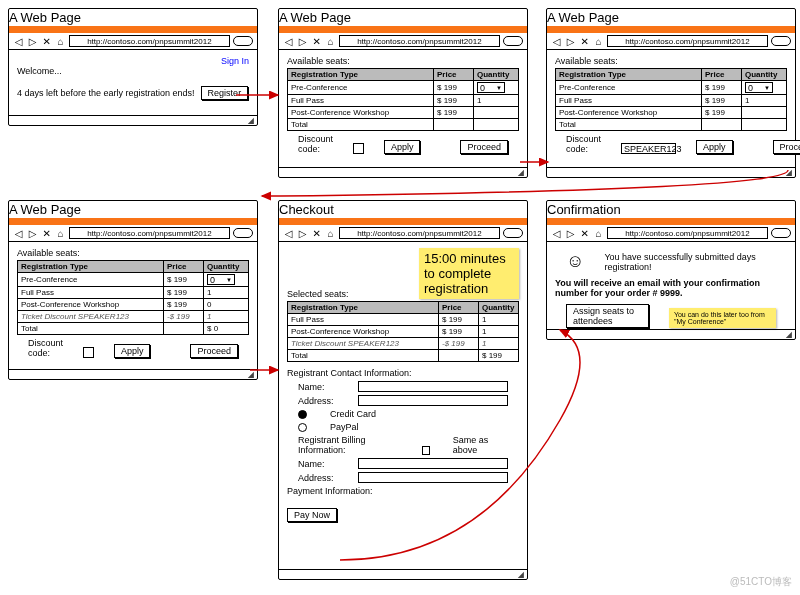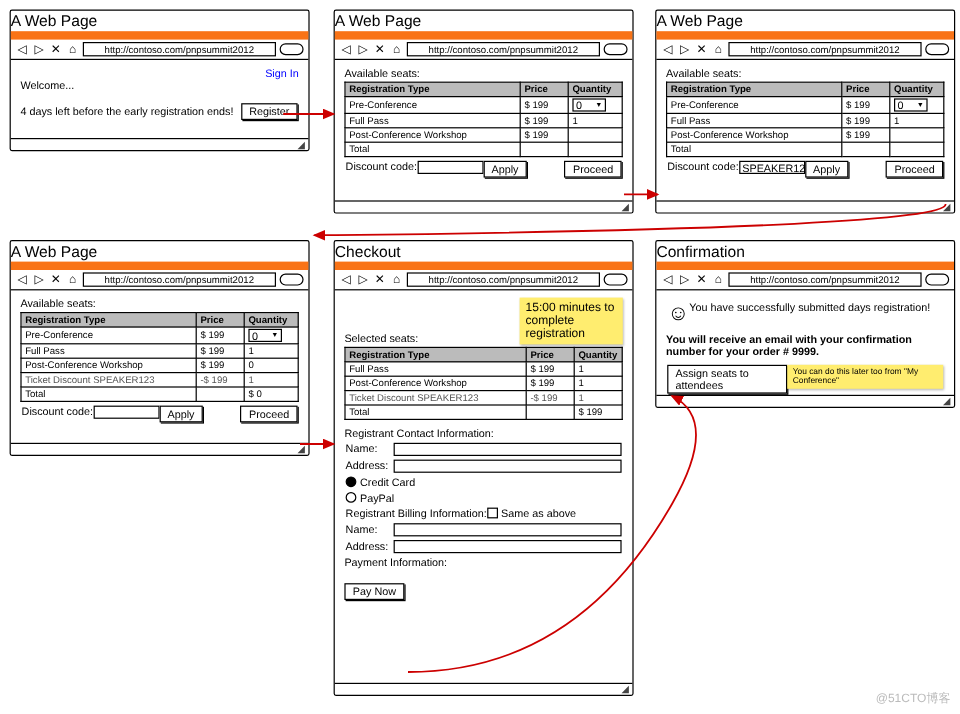--- a/index.html
+++ b/index.html
@@ -14,23 +14,23 @@
 .statusbar{position:absolute;bottom:0;left:0;right:0;height:10px;border-top:1px solid #000;display:flex;justify-content:flex-end;padding:0 3px}
 .statusbar::after{content:"◢";font-size:8px;color:#444}
 .link{color:#00f;cursor:pointer}
 .btn{border:1.5px solid #000;background:#fff;padding:1px 6px;cursor:pointer;display:inline-block;box-shadow:1px 1px 0 #000}
 .tbl{border:1px solid #000;border-collapse:collapse;width:100%;margin:2px 0}
 .tbl th,.tbl td{border:1px solid #000;padding:1px 3px;text-align:left;font-size:8px}
 .tbl th{background:#bbb}
 .sel{border:1px solid #000;width:28px;height:11px;display:inline-flex;align-items:center;padding:0 2px;justify-content:space-between;cursor:pointer}
 .sel::after{content:"▼";font-size:6px}
 .inp{border:1px solid #000;height:11px;background:#fff;padding:0 2px}
-.row{display:flex;align-items:flex-start;gap:0;margin:3px 1px}
+.row{display:flex;align-items:flex-end;gap:20px;margin:3px 11px}
 .sticky{background:#ffed6f;padding:3px 5px;font-size:9px;box-shadow:1px 1px 2px rgba(0,0,0,.3)}
-.italic{color:#555}
+.italic{font-style:italic;color:#555}
 .watermark{position:absolute;bottom:6px;right:8px;color:#bbb;font-size:10px;font-family:sans-serif}
 svg.arrows{position:absolute;top:0;left:0;width:800px;height:595px;pointer-events:none}
 .radio,.check{width:9px;height:9px;border:1px solid #000;display:inline-block;margin-right:3px}
 .radio{border-radius:50%}
 </style>
 </head>
 <body>
 
 <div class="win" style="left:8px;top:8px;width:250px;height:118px">
   <div class="titlebar">A Web Page</div>
@@ -227,21 +227,21 @@
       <span class="nav-ico">▷</span>
       <span class="nav-ico">✕</span>
       <span class="nav-ico">⌂</span>
     <span class="url">http://contoso.com/pnpsummit2012</span>
       <span class="go"></span>
   </div>
   <div class="body" style="padding-bottom:14px">
     <div style="display:flex;align-items:flex-end">
       <span>Selected seats:</span>
       <span style="flex:1"></span>
-      <span class="sticky" style="width:86px;font-size:10px">15:00 minutes to complete registration</span>
+      <span class="sticky" style="width:100px;font-size:13px">15:00 minutes to complete registration</span>
     </div>
     <table class="tbl">
       <tbody>
           <tr>
             <th>Registration Type</th>
             <th style="width:40px">Price</th>
             <th style="width:40px">Quantity</th>
           </tr>
       <tr>
             <td>Full Pass</td>

